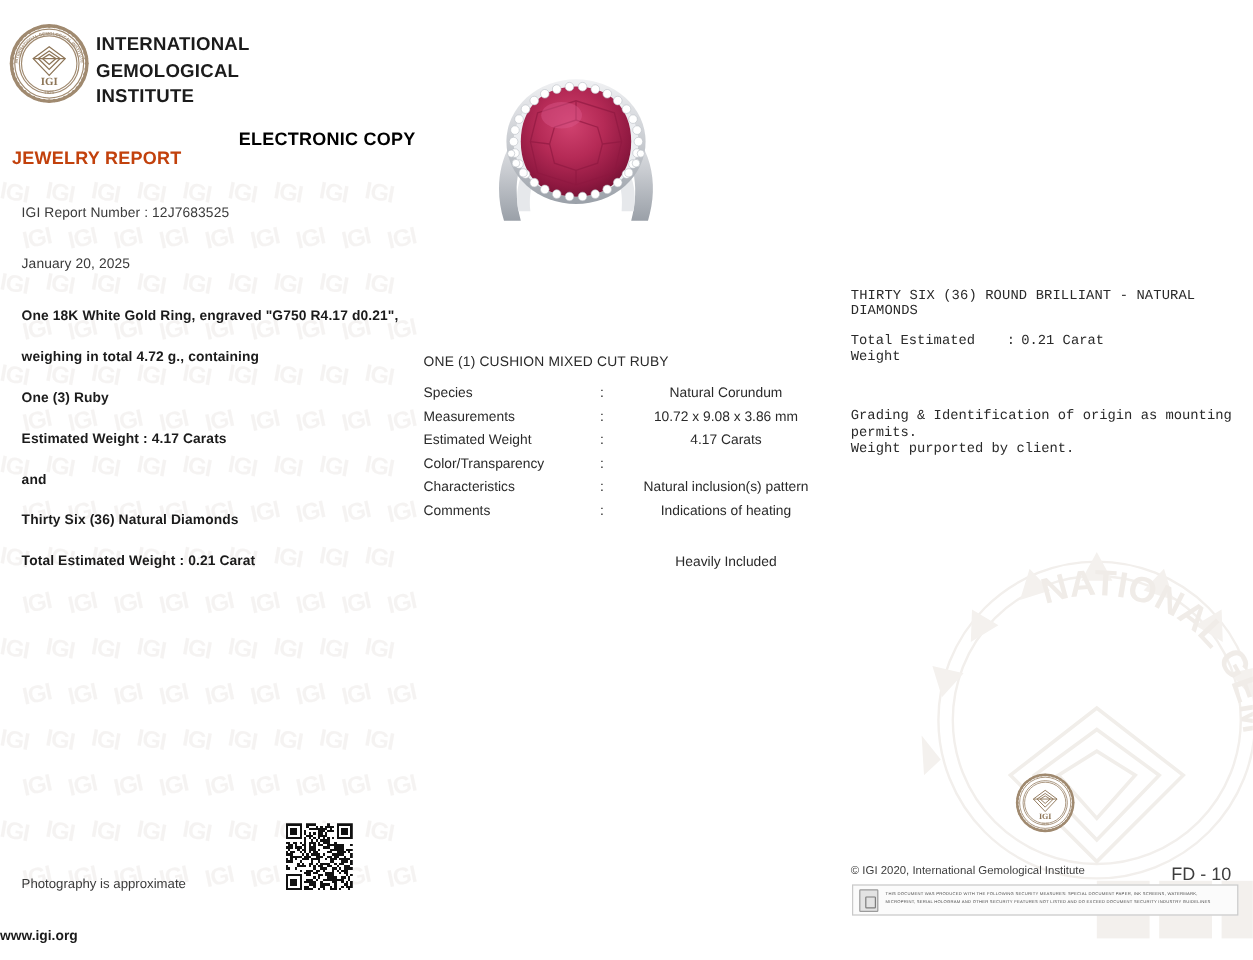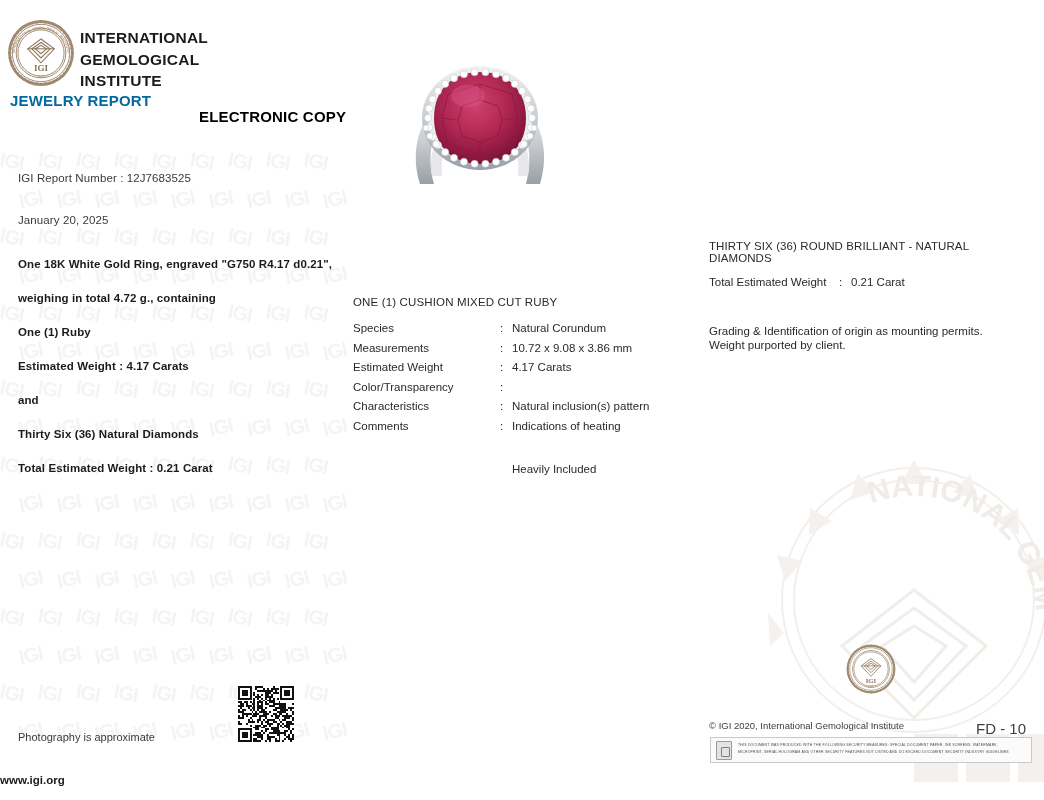--- a/index.html
+++ b/index.html
@@ -32,22 +32,22 @@
   }
 
   
   .seal { position:absolute; left:6px; top:18px; width:70px; height:70px; }
   .brand {
     position:absolute; left:80px; top:27px;
     font-weight:700; font-size:15.5px; line-height:21.5px;
     letter-spacing:.2px; color:#1b1b1b;
   }
   .jr {
-    position:absolute; left:10px; top:92px;
-    font-weight:700; font-size:15px; letter-spacing:.2px; color:#0369a1;
+    position:absolute; left:10px; top:124px;
+    font-weight:700; font-size:15px; letter-spacing:.2px; color:#c2410c;
   }
   .ec {
     position:absolute; left:199px; top:108px;
     font-weight:700; font-size:15px; letter-spacing:.2px;
   }
 
   
   .lcol { position:absolute; left:18px; top:172px; width:320px; z-index:2; }
   .meta { font-size:11.5px; color:#3a3a3a; letter-spacing:.1px; }
   .meta.r1 { margin:0 0 30px 0; }
@@ -65,26 +65,26 @@
 
   
   .ring { position:absolute; left:392px; top:56px; width:176px; height:132px; }
 
   
   .mcol { position:absolute; left:353px; top:296px; width:345px; z-index:2; }
   .item-head { font-size:11.5px; color:#2a2a2a; margin:0 0 11px 0; letter-spacing:.15px; }
   .row { display:flex; font-size:11.5px; color:#2a2a2a; line-height:19.5px; }
   .row .k { width:147px; flex:0 0 147px; }
   .row .c { width:12px; flex:0 0 12px; }
-  .row .v { flex:1 1 auto; }
+  .row .v { flex:1 1 auto;text-align:center; }
   .row.extra { margin-top:24px; }
   .row.extra .k, .row.extra .c { visibility:hidden; }
 
   
-  .rcol { position:absolute; left:709px; top:240px; width:320px; z-index:2; }
+  .rcol { position:absolute; left:709px; top:240px; width:320px; z-index:2;font-family:Liberation Mono, monospace; }
   .r-head { font-size:11.5px; color:#2a2a2a; margin:0 0 12px 0; letter-spacing:.1px; }
   .r-row { display:flex; font-size:11.5px; color:#2a2a2a; }
   .r-row .k { width:130px; flex:0 0 130px; }
   .r-row .c { width:12px; flex:0 0 12px; }
   .note { margin-top:36px; font-size:11.5px; color:#2a2a2a; line-height:14px; }
 
   
   .mini-seal { position:absolute; left:845px; top:643px; width:52px; height:52px; z-index:2; }
   .copy {
     position:absolute; left:709px; top:720px;
@@ -384,21 +384,21 @@
 
   <div class="jr">JEWELRY REPORT</div>
   <div class="ec" id="ecopy" style="color: #000000;">ELECTRONIC COPY</div>
 
   <div class="lcol">
     <p class="meta r1">IGI Report Number : 12J7683525</p>
     <p class="meta r2">January 20, 2025</p>
     <div id="descLines">
         <div class="desc-line">One 18K White Gold Ring, engraved "G750 R4.17 d0.21",</div>
         <div class="desc-line">weighing in total 4.72 g., containing</div>
-        <div class="desc-line">One (1) Ruby</div>
+        <div class="desc-line">One (3) Ruby</div>
         <div class="desc-line">Estimated Weight : 4.17 Carats</div>
         <div class="desc-line">and</div>
         <div class="desc-line">Thirty Six (36) Natural Diamonds</div>
         <div class="desc-line">Total Estimated Weight : 0.21 Carat</div>
       </div>
   </div>
 
   <div class="photo-note">Photography is approximate</div>
 
   <svg class="qr" viewBox="0 0 29 29" shape-rendering="crispEdges">

